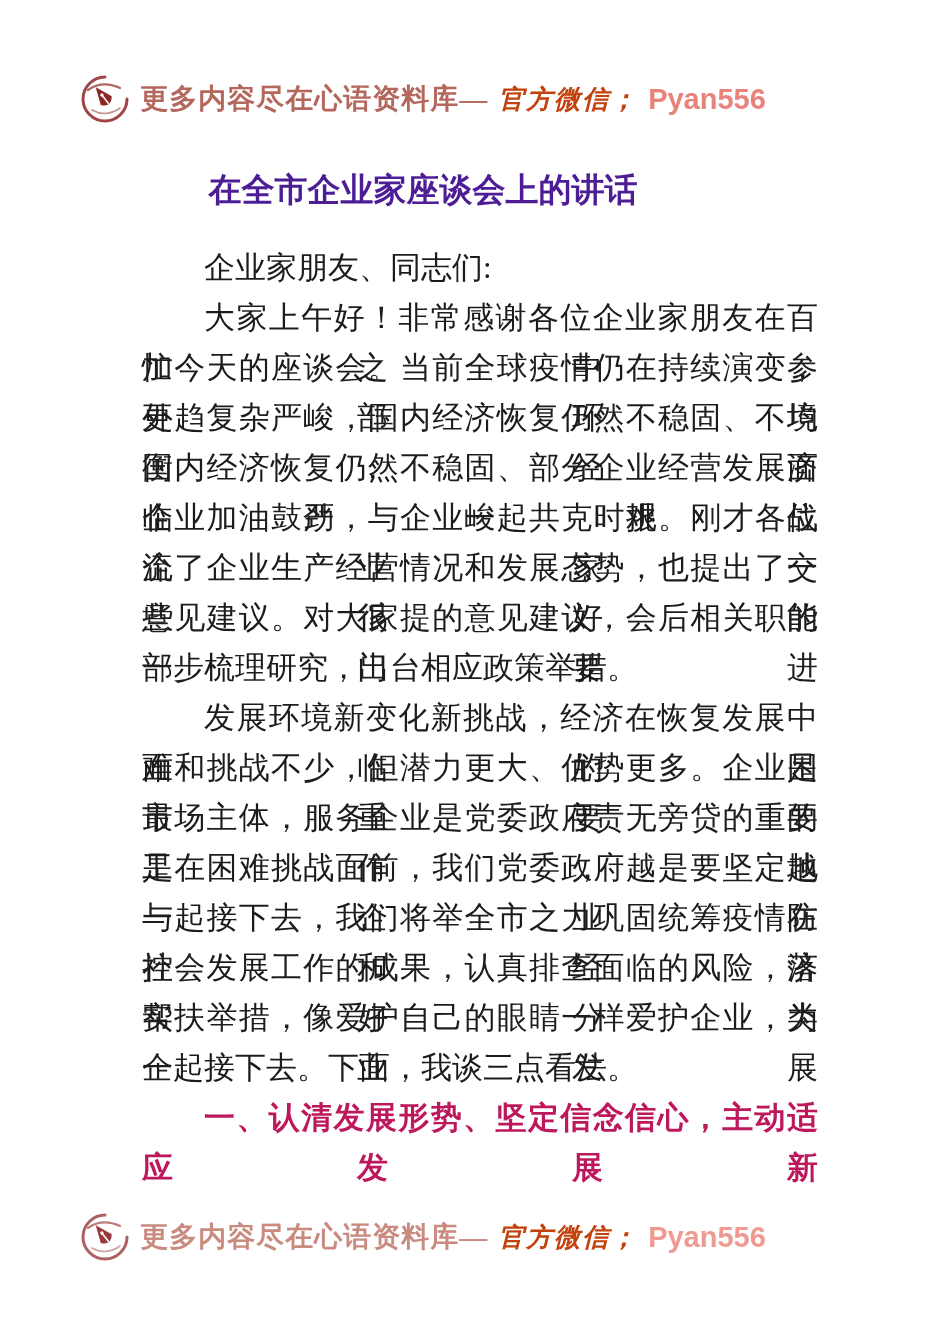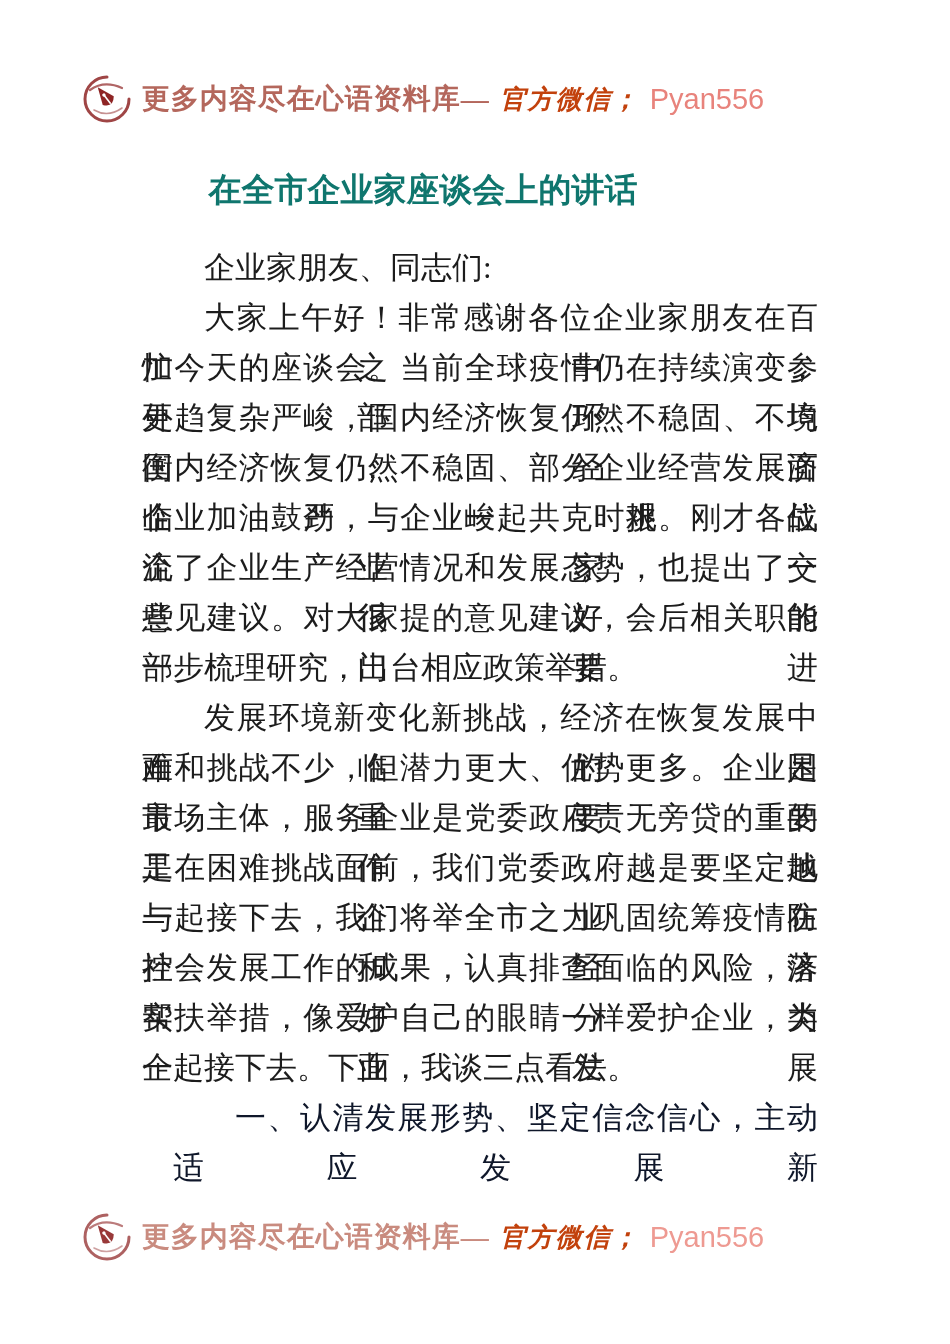--- a/index.html
+++ b/index.html
@@ -32,55 +32,55 @@
     font-style:italic;
     font-weight:bold;
     font-size:26px;
     color:#c2410c;
     letter-spacing:2px;
   }
   .wm-account{
     font-family:"Liberation Sans","DejaVu Sans",sans-serif;
     font-size:29px;
     color:#e8837c;
+    font-weight:bold;
   }
   .watermark.bottom .wm-account{color:#ee9a92;}
   
   .doc-title{
     position:absolute;top:168px;left:0;right:0;
     text-align:center;
     font-family:"Liberation Serif","DejaVu Serif",serif;
     font-weight:bold;
     font-size:33px;
-    color:#0f766e;
+    color:#4c1d95;
   }
   .body-text{
     position:absolute;top:243px;left:142px;width:676px;
     font-size:31px;
     color:#1c1c1c;
   }
   .line{
     height:50px;line-height:50px;
     white-space:nowrap;
     text-align:justify;
   }
   .line.full{
     white-space:normal;
     text-align:justify;
     text-align-last:justify;
   }
   .line.indent{text-indent:2em;}
   .line.heading{
     font-family:"Liberation Sans","DejaVu Sans",sans-serif;
-    font-weight:normal;
-    color:#0f172a;
+    font-weight:bold;
+    color:#be185d;
     white-space:normal;
     text-align:justify;
     text-align-last:justify;
-    margin-left:31px;
   }
 </style>
 </head>
 <body>
 
 <div class="page">
 
   <div class="watermark top">
     <svg class="wm-logo" viewBox="0 0 50 50">
       <g fill="none" stroke="#8e2424" stroke-linecap="round">

